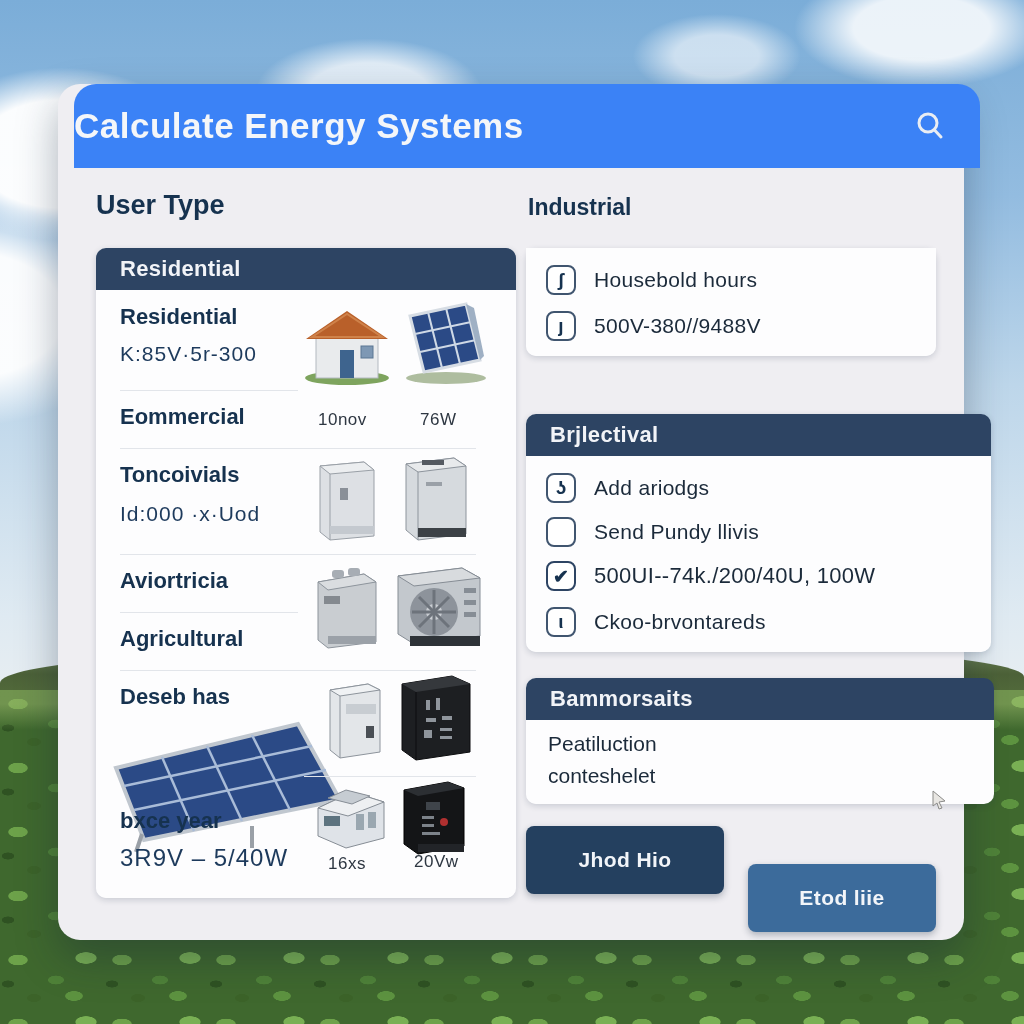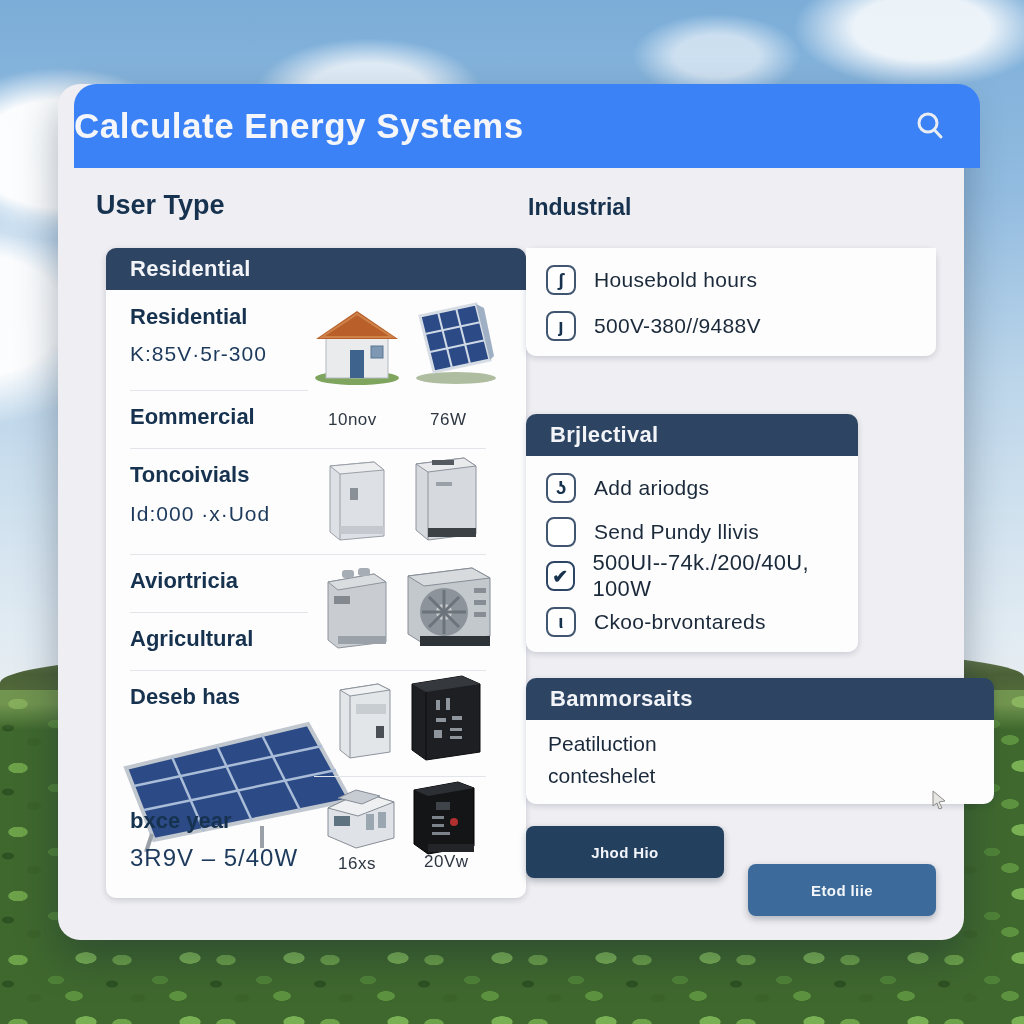--- a/index.html
+++ b/index.html
@@ -66,22 +66,22 @@
     color:#16324f; font-size:19px; font-weight:bold; background:#fff; }
   .row-label { margin-left:18px; color:#1b2a3a; font-size:21px; letter-spacing:.3px; }
 
   .val-box { position:absolute; right:20px; top:16px; width:152px; height:48px;
     border:2px solid #cdd2da; border-radius:10px; background:#fbfbfc;
     display:flex; align-items:center; justify-content:center;
     color:#1b2a3a; font-size:21px; letter-spacing:.5px;
     box-shadow:0 1px 3px rgba(30,45,70,.12); }
   .p3-line { position:absolute; left:22px; color:#1b2a3a; font-size:21px; }
 
-  .btn { position:absolute; height:52px; border-radius:8px; border:none;
-    color:#f2f5f9; font-size:15px; font-weight:bold; cursor:pointer;
+  .btn { position:absolute; height:68px; border-radius:8px; border:none;
+    color:#f2f5f9; font-size:21px; font-weight:bold; cursor:pointer;
     font-family:"Liberation Sans", sans-serif; letter-spacing:.4px;
     box-shadow:0 3px 7px rgba(20,35,55,.3); }
   .btn-1 { left:468px; top:742px; width:198px; background:#24405f; }
   .btn-2 { left:690px; top:780px; width:188px; background:#3c6b9b; }
 
   .cursor { position:absolute; left:872px; top:706px; }
 </style>
 </head>
 <body>
 
@@ -97,21 +97,21 @@
     <div class="app-title">Calculate Energy Systems</div>
     <svg class="search" viewBox="0 0 32 32">
       <circle cx="14" cy="13" r="9" fill="none" stroke="#e9edf3" stroke-width="3"></circle>
       <line x1="20.5" y1="20" x2="27" y2="27" stroke="#e9edf3" stroke-width="3" stroke-linecap="round"></line>
     </svg>
   </div>
 
   <div class="col-label lbl-user">User Type</div>
   <div class="col-label lbl-ind">Industrial</div>
 
-  <div class="panel" style="left:38px; top:164px; width:420px;margin-left:10px;">
+  <div class="panel" style="left:38px; top:164px; width:420px;">
     <div class="panel-head">
       <span>Residential</span>
     </div>
     <div class="panel-body" style="height:608px;">
 
       <div class="it" style="left:24px; top:14px;">Residential</div>
       <div class="sub" style="left:24px; top:52px;">K:85V·5r-300</div>
       <div class="div" style="left:24px; top:100px; width:178px;"></div>
 
       <div class="it" style="left:24px; top:114px;">Eommercial</div>
@@ -261,21 +261,21 @@
         <div class="cbx">ʃ</div>
         <div class="row-label">Housebold hours</div>
       </div>
       <div class="row" style="top:58px;">
         <div class="cbx">ȷ</div>
         <div class="row-label">500V-380//9488V</div>
       </div>
     </div>
   </div>
 
-  <div class="panel" style="left:468px; top:330px; width:332px;">
+  <div class="panel" style="left:468px; top:330px; width:465px;">
     <div class="panel-head">
       <span>Brjlectival</span>
     </div>
     <div class="panel-body" style="height:196px;">
       <div class="row" style="top:12px;">
         <div class="cbx">ʖ</div>
         <div class="row-label">Add ariodgs</div>
       </div>
       <div class="row" style="top:56px;">
         <div class="cbx"></div>

